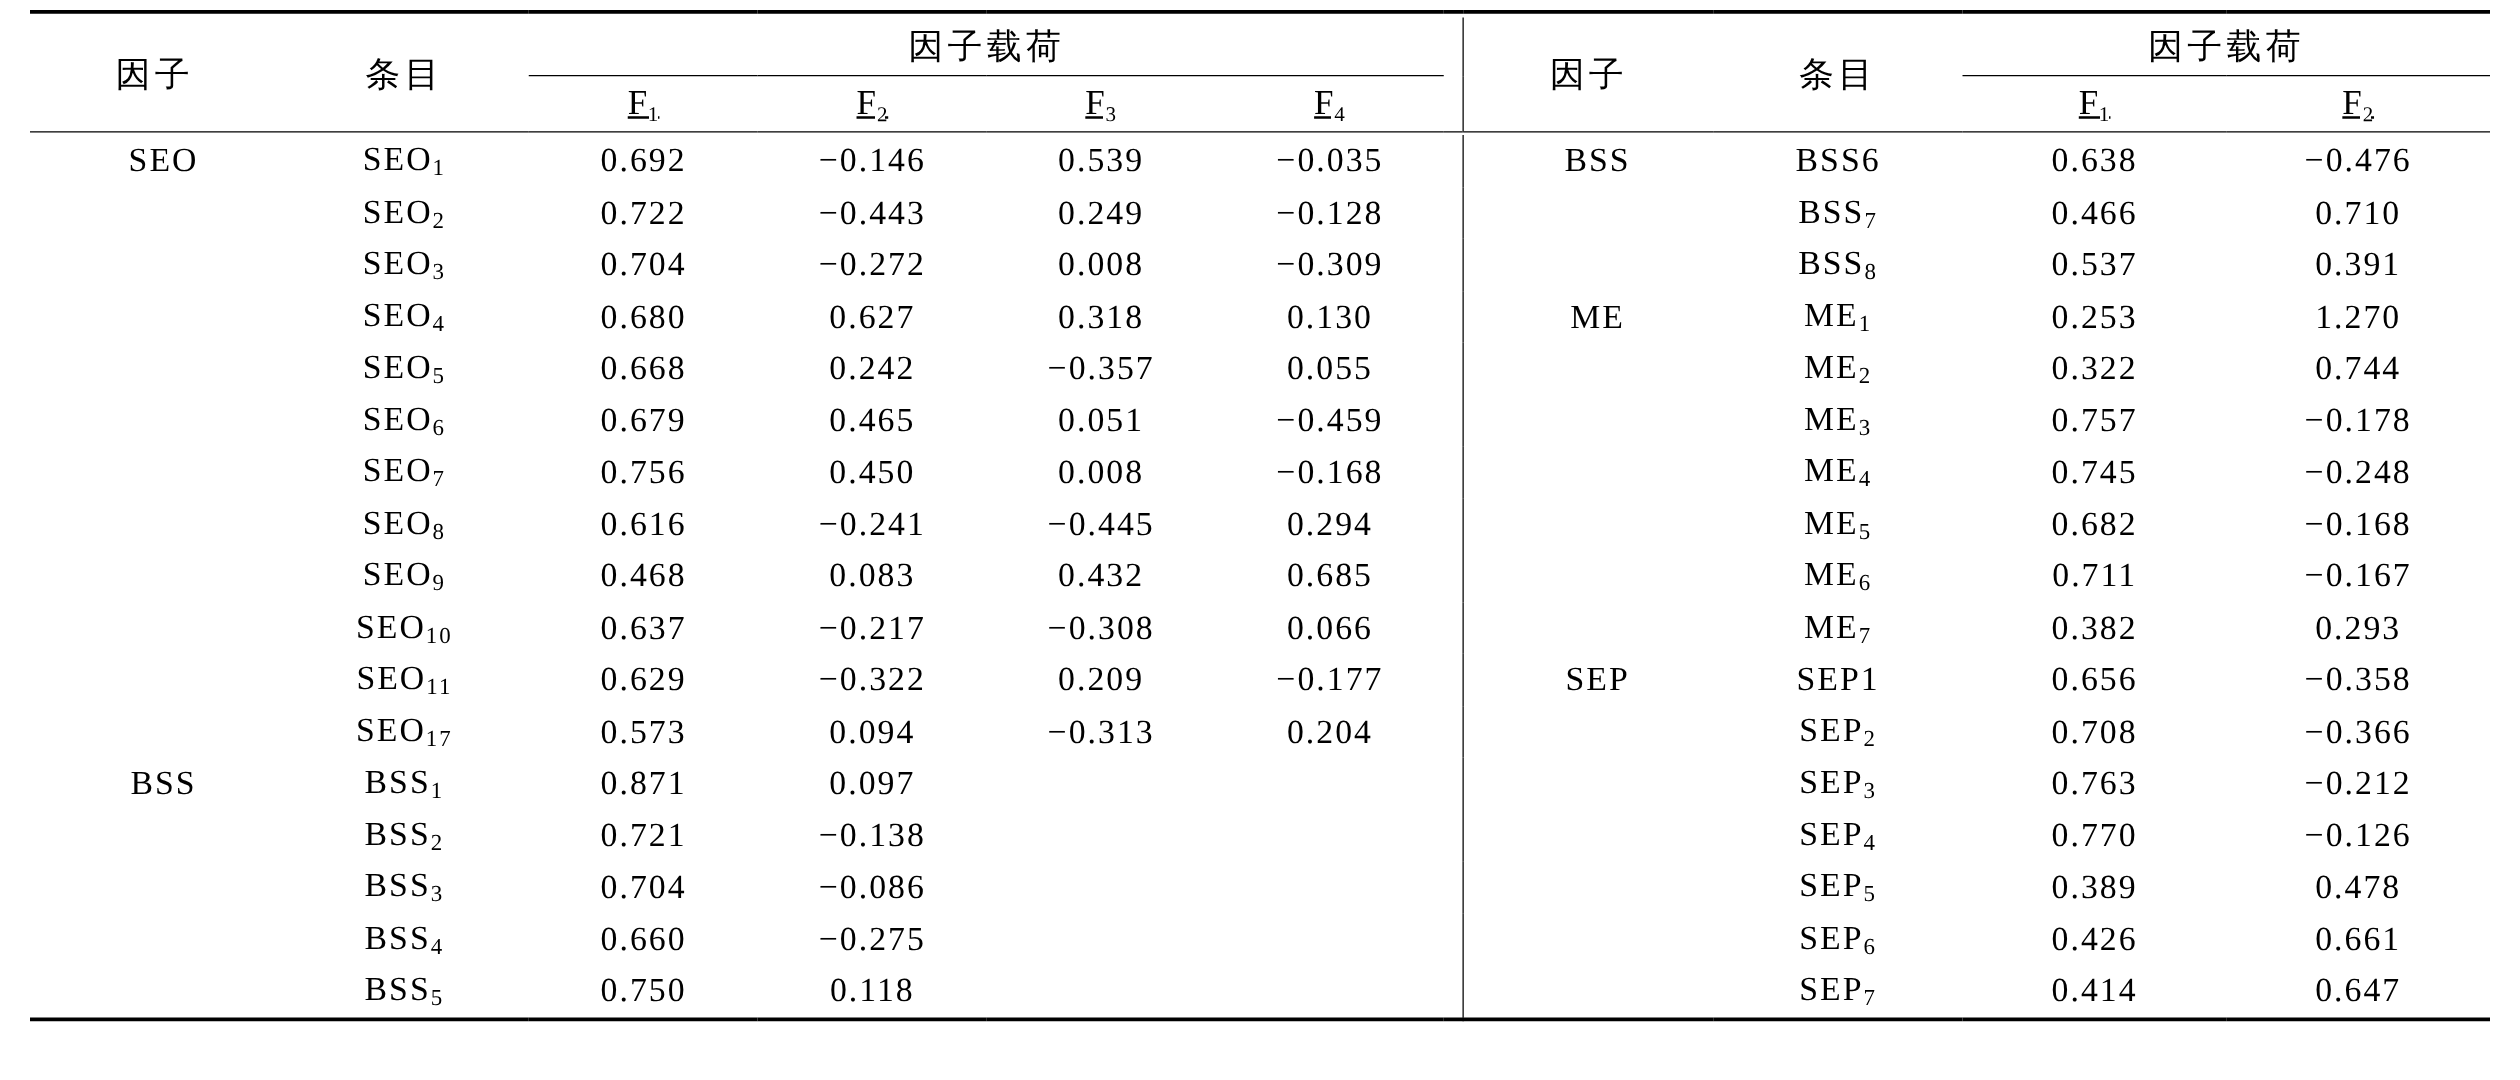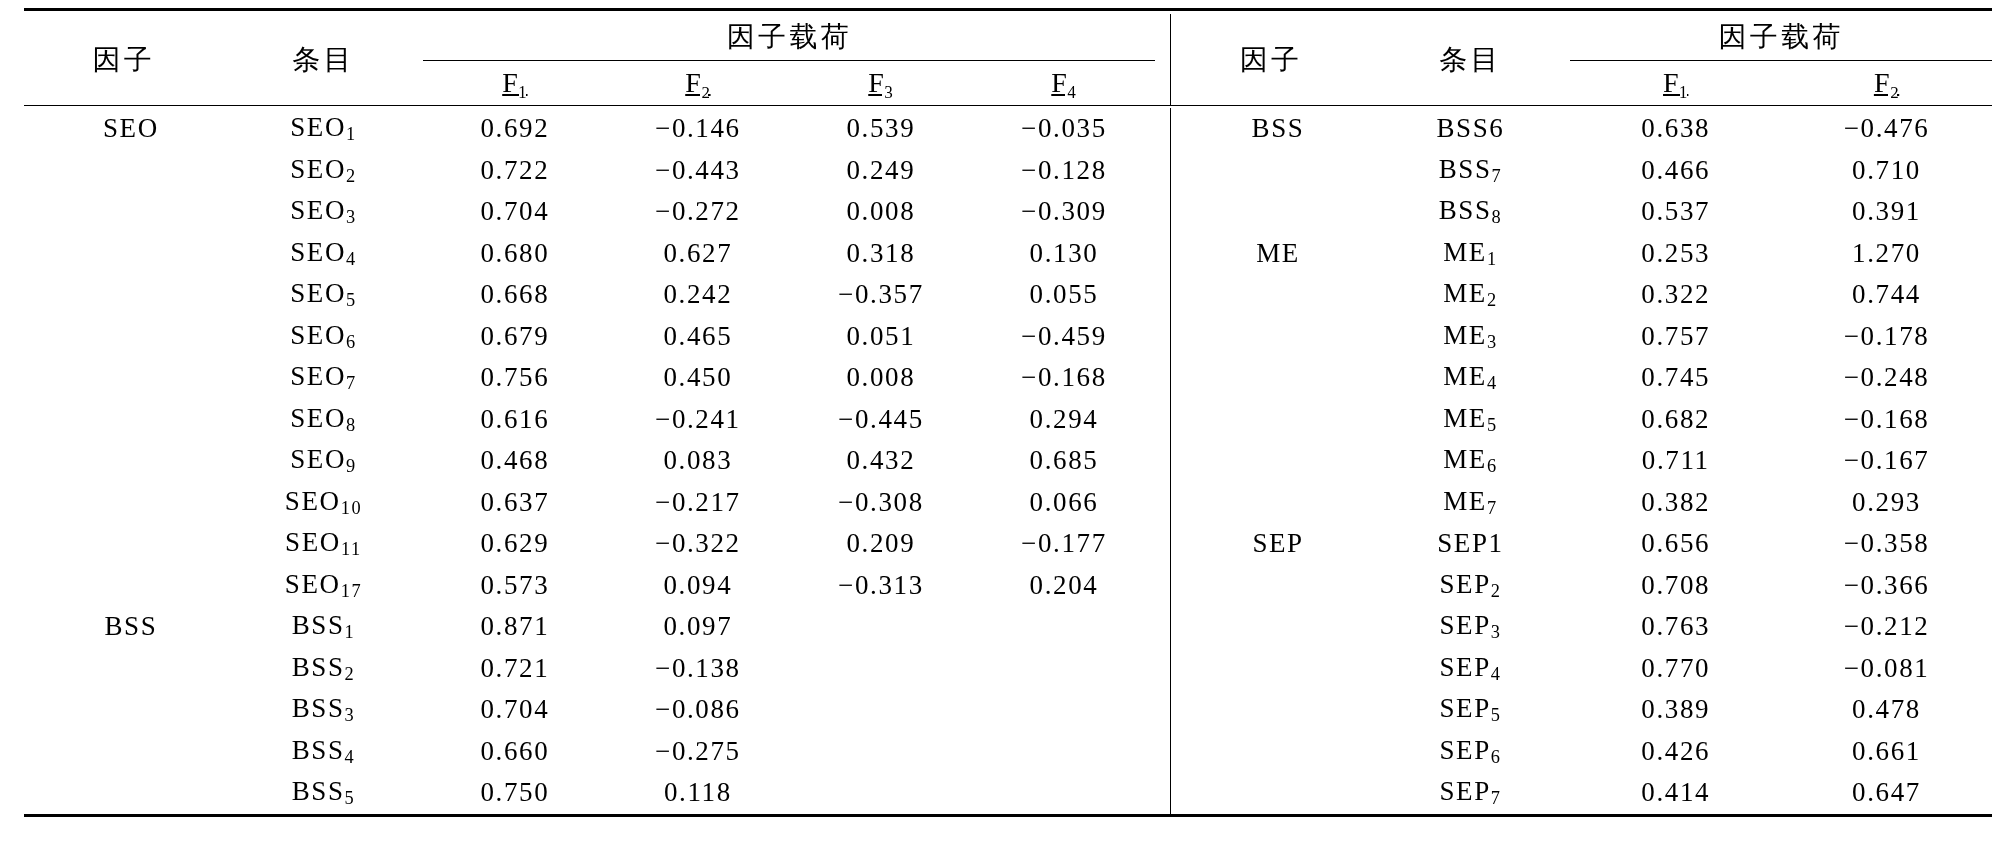--- a/index.html
+++ b/index.html
@@ -312,21 +312,21 @@
           <td class="num grp-label"></td>
           <td class="item-label num">BSS<sub>2</sub></td>
           <td class="num">0.721</td>
           <td class="num">−0.138</td>
           <td class="num"></td>
           <td class="num"></td>
           <td class="gutter"></td>
           <td class="num grp-label vline-left"></td>
           <td class="item-label num">SEP<sub>4</sub></td>
           <td class="num">0.770</td>
-          <td class="num">−0.081</td>
+          <td class="num">−0.126</td>
         </tr>
         <tr class="body-row">
           <td class="num grp-label"></td>
           <td class="item-label num">BSS<sub>3</sub></td>
           <td class="num">0.704</td>
           <td class="num">−0.086</td>
           <td class="num"></td>
           <td class="num"></td>
           <td class="gutter"></td>
           <td class="num grp-label vline-left"></td>

